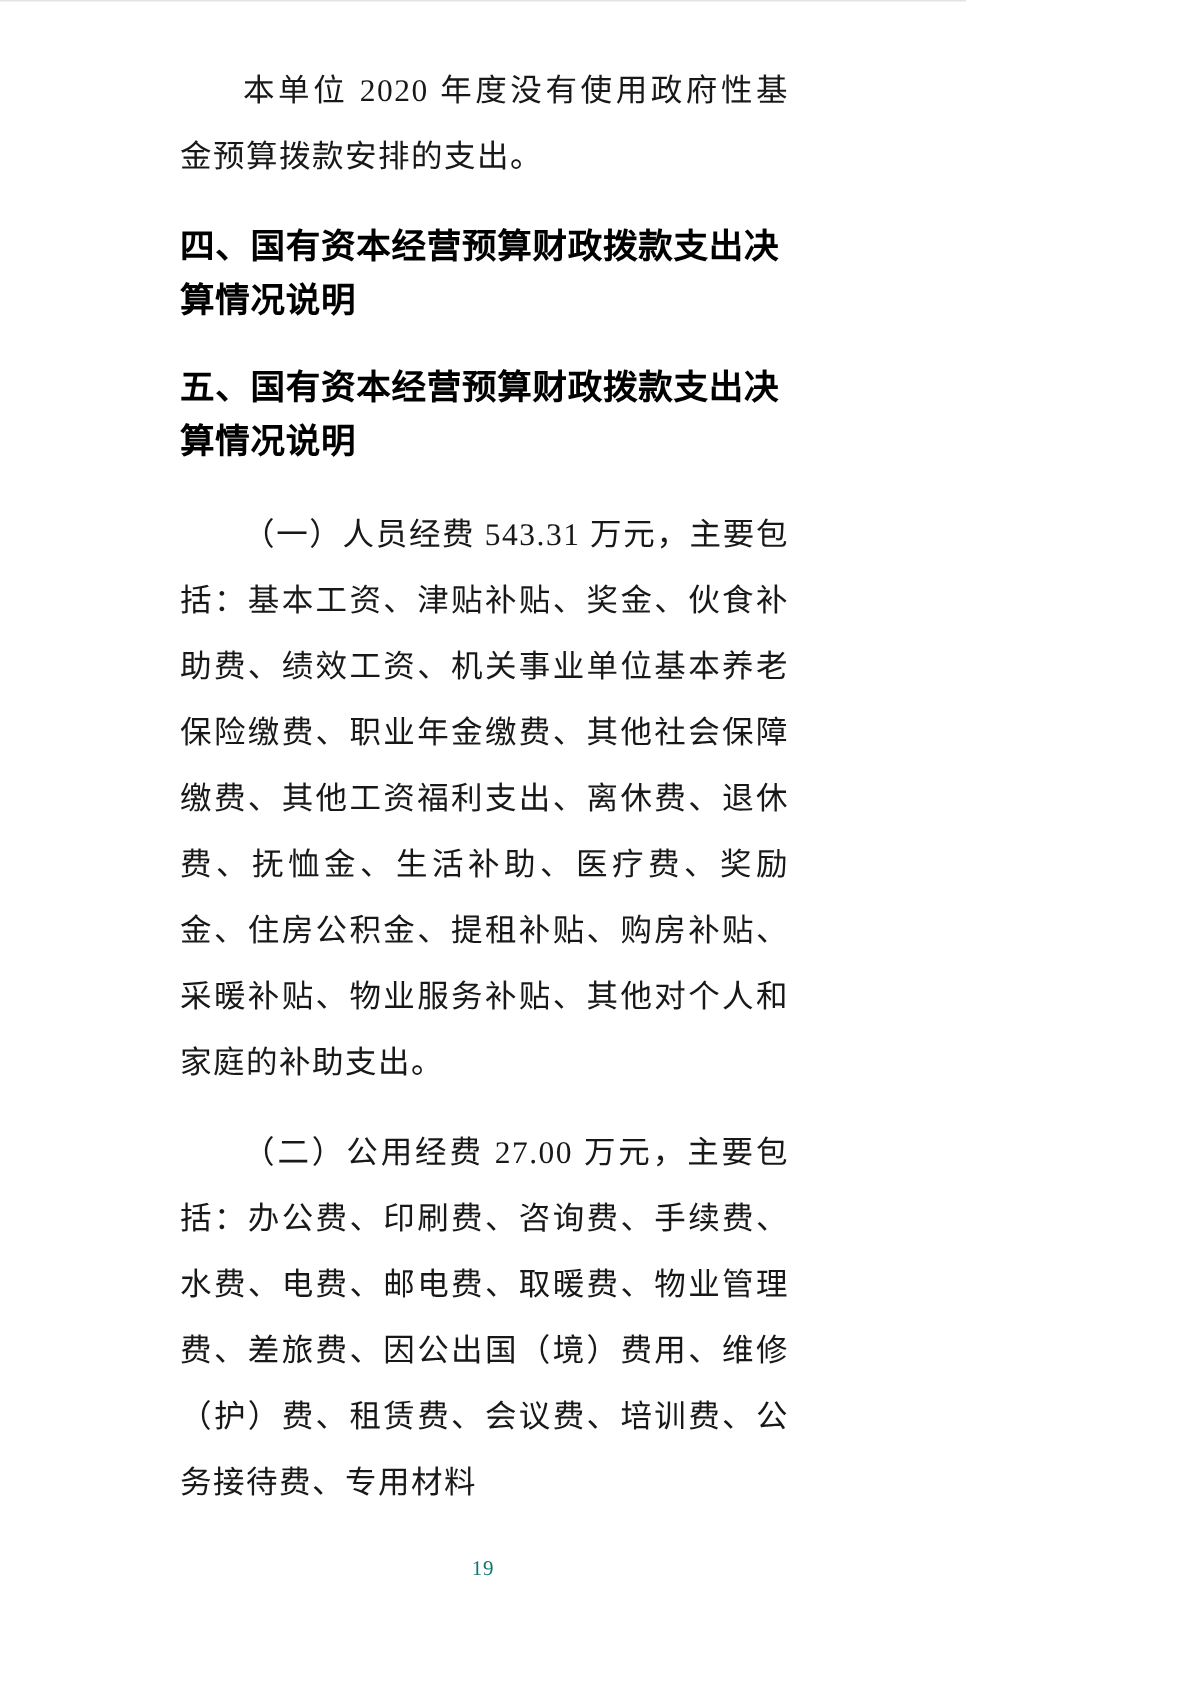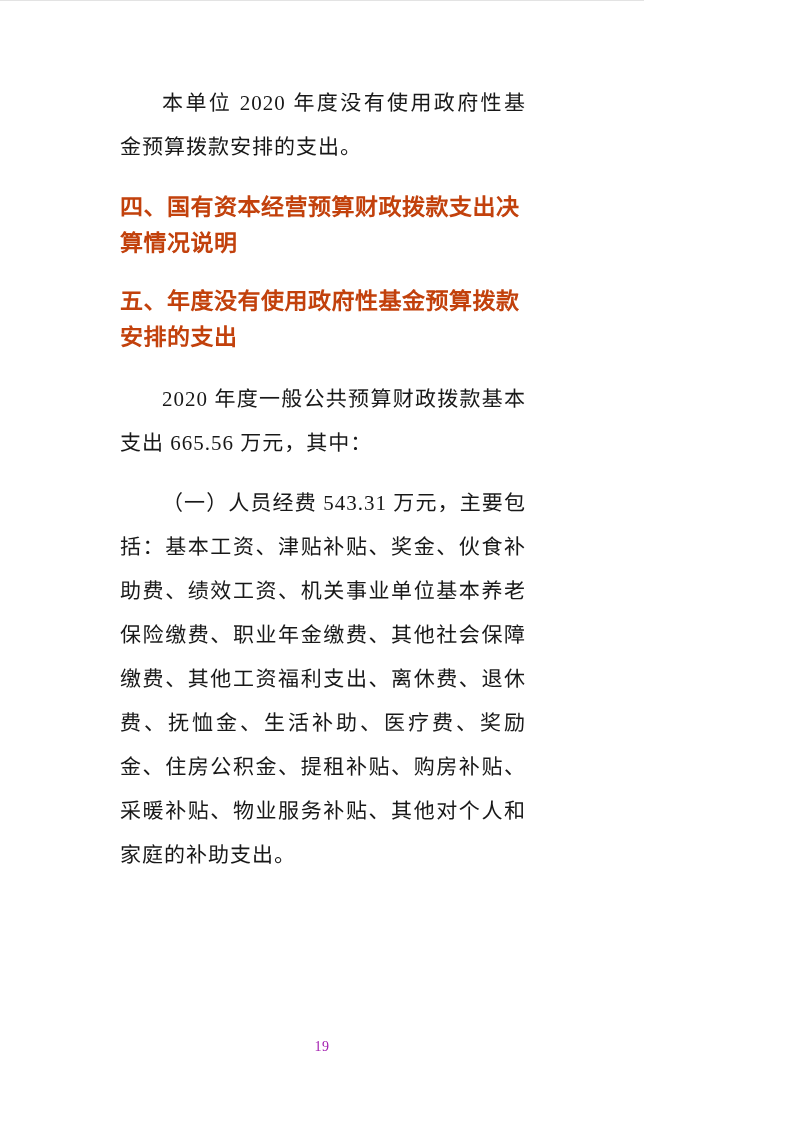--- a/index.html
+++ b/index.html
@@ -7,21 +7,21 @@
     padding: 0;
     background: #ffffff;
   }
   .page {
     position: relative;
     width: 644px;
     height: 1122px;
     box-sizing: border-box;
     background: #ffffff;
     border-top: 1px solid #e3e3e3;
-    padding: 80px 118px 0 120px;
+    padding: 37px 118px 0 120px;
     overflow: hidden;
     font-family: "Liberation Serif", "DejaVu Serif", serif;
     color: #181818;
   }
   .para {
     margin: 0 0 16px 0;
     font-size: 21px;
     line-height: 44px;
     letter-spacing: 1px;
     text-indent: 2em;
@@ -29,46 +29,46 @@
     text-justify: inter-ideograph;
     word-break: break-word;
   }
   .heading {
     margin: 20px 0 22px 0;
     font-family: "Liberation Sans", "DejaVu Sans", sans-serif;
     font-weight: 700;
     font-size: 23px;
     line-height: 36px;
     letter-spacing: 0.5px;
-    color: #c2410c;
+    color: #000000;
   }
   .page-number {
     position: absolute;
     left: 0;
     right: 0;
     top: 1036px;
     text-align: center;
     font-size: 14px;
     line-height: 20px;
     letter-spacing: 0.5px;
-    color: #a21caf;
+    color: #0f766e;
   }
 </style>
 </head>
 <body>
 
 <div class="page">
 
   <p class="para">本单位 2020 年度没有使用政府性基金预算拨款安排的支出。</p>
 
   <h2 class="heading">四、国有资本经营预算财政拨款支出决算情况说明</h2>
 
 
-  <h2 class="heading">五、年度没有使用政府性基金预算拨款安排的支出</h2>
+  <h2 class="heading">五、国有资本经营预算财政拨款支出决算情况说明</h2>
 
-  <p class="para">2020 年度一般公共预算财政拨款基本支出 665.56 万元，其中：</p>
 
   <p class="para">（一）人员经费 543.31 万元，主要包括：基本工资、津贴补贴、奖金、伙食补助费、绩效工资、机关事业单位基本养老保险缴费、职业年金缴费、其他社会保障缴费、其他工资福利支出、离休费、退休费、抚恤金、生活补助、医疗费、奖励金、住房公积金、提租补贴、购房补贴、采暖补贴、物业服务补贴、其他对个人和家庭的补助支出。</p>
 
+  <p class="para">（二）公用经费 27.00 万元，主要包括：办公费、印刷费、咨询费、手续费、水费、电费、邮电费、取暖费、物业管理费、差旅费、因公出国（境）费用、维修（护）费、租赁费、会议费、培训费、公务接待费、专用材料</p>
 
   <div class="page-number">19</div>
 
 </div>
 
 </body></html>

